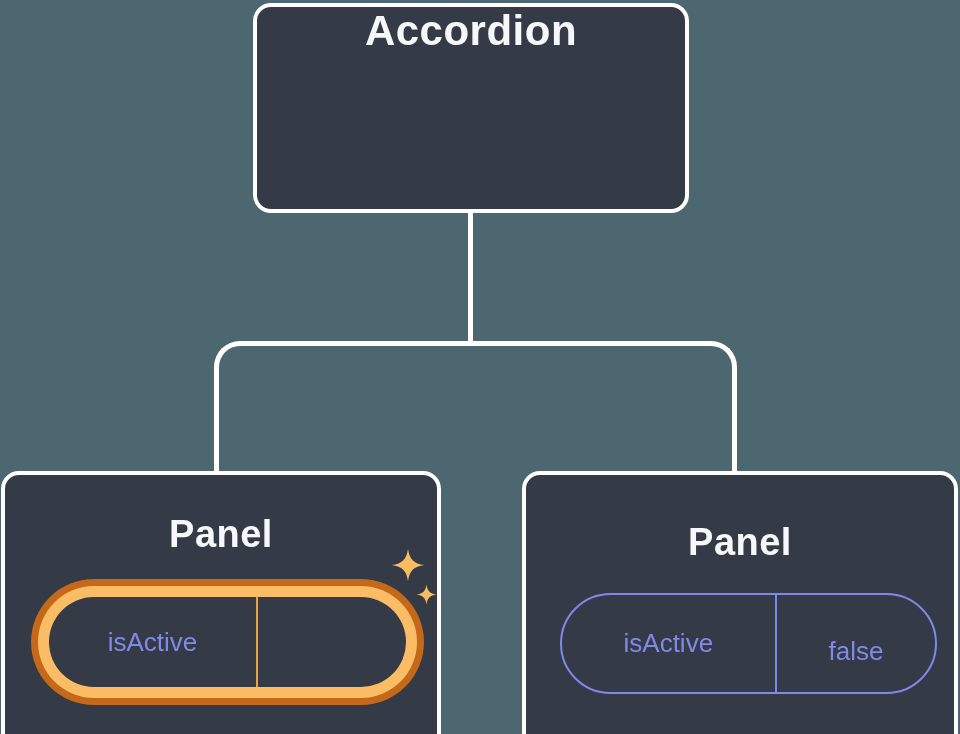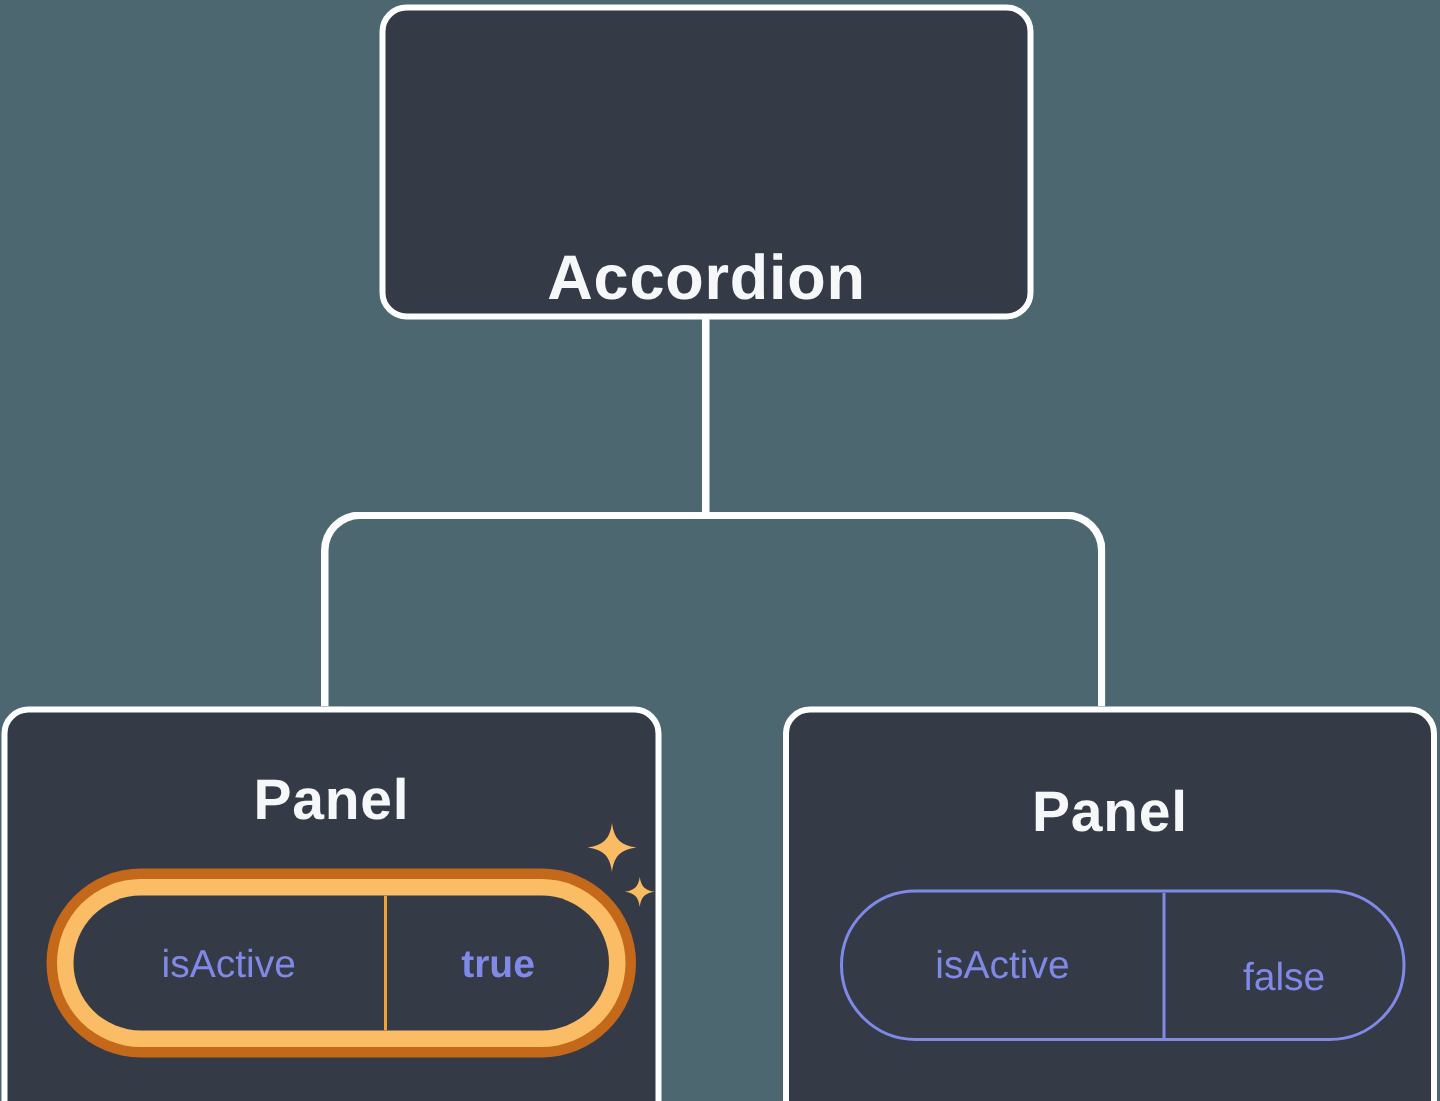--- a/index.html
+++ b/index.html
@@ -19,21 +19,21 @@
   .node {
     position: absolute;
     background: #343A46;
     border: 4px solid #FFFFFF;
     box-sizing: border-box;
   }
   .node-root {
     left: 253px; top: 3px;
     width: 436px; height: 210px;
     border-radius: 18px;
-    display: flex; align-items: flex-end; justify-content: center;
+    display: flex; align-items: flex-start; justify-content: center;
   }
   .node-root .node-label {
     color: #F6F7F9;
     font-size: 42px;
     font-weight: 600;
     letter-spacing: 0.5px;
   }
   .node-panel {
     top: 471px;
     height: 304px;
@@ -157,21 +157,20 @@
   <div class="connector-branch"></div>
 
   <div class="node node-panel panel-left">
     <div class="panel-title">Panel</div>
 
     <div class="pill-active-outer">
       <div class="pill-active-mid">
         <div class="pill-active-inner">
           <div class="pill-cell cell-key pill-text">isActive</div>
           <div class="divider-active"></div>
-          <div class="pill-cell cell-value pill-text pill-value-bold">true</div>
         </div>
       </div>
     </div>
 
     <svg class="sparkle sparkle-large" viewBox="0 0 100 100" xmlns="http://www.w3.org/2000/svg">
       <path d="M50 2 C54 33 67 46 98 50 C67 54 54 67 50 98 C46 67 33 54 2 50 C33 46 46 33 50 2 Z" fill="#F9BC63"></path>
     </svg>
     <svg class="sparkle sparkle-small" viewBox="0 0 100 100" xmlns="http://www.w3.org/2000/svg">
       <path d="M50 2 C54 33 67 46 98 50 C67 54 54 67 50 98 C46 67 33 54 2 50 C33 46 46 33 50 2 Z" fill="#F9BC63"></path>
     </svg>

